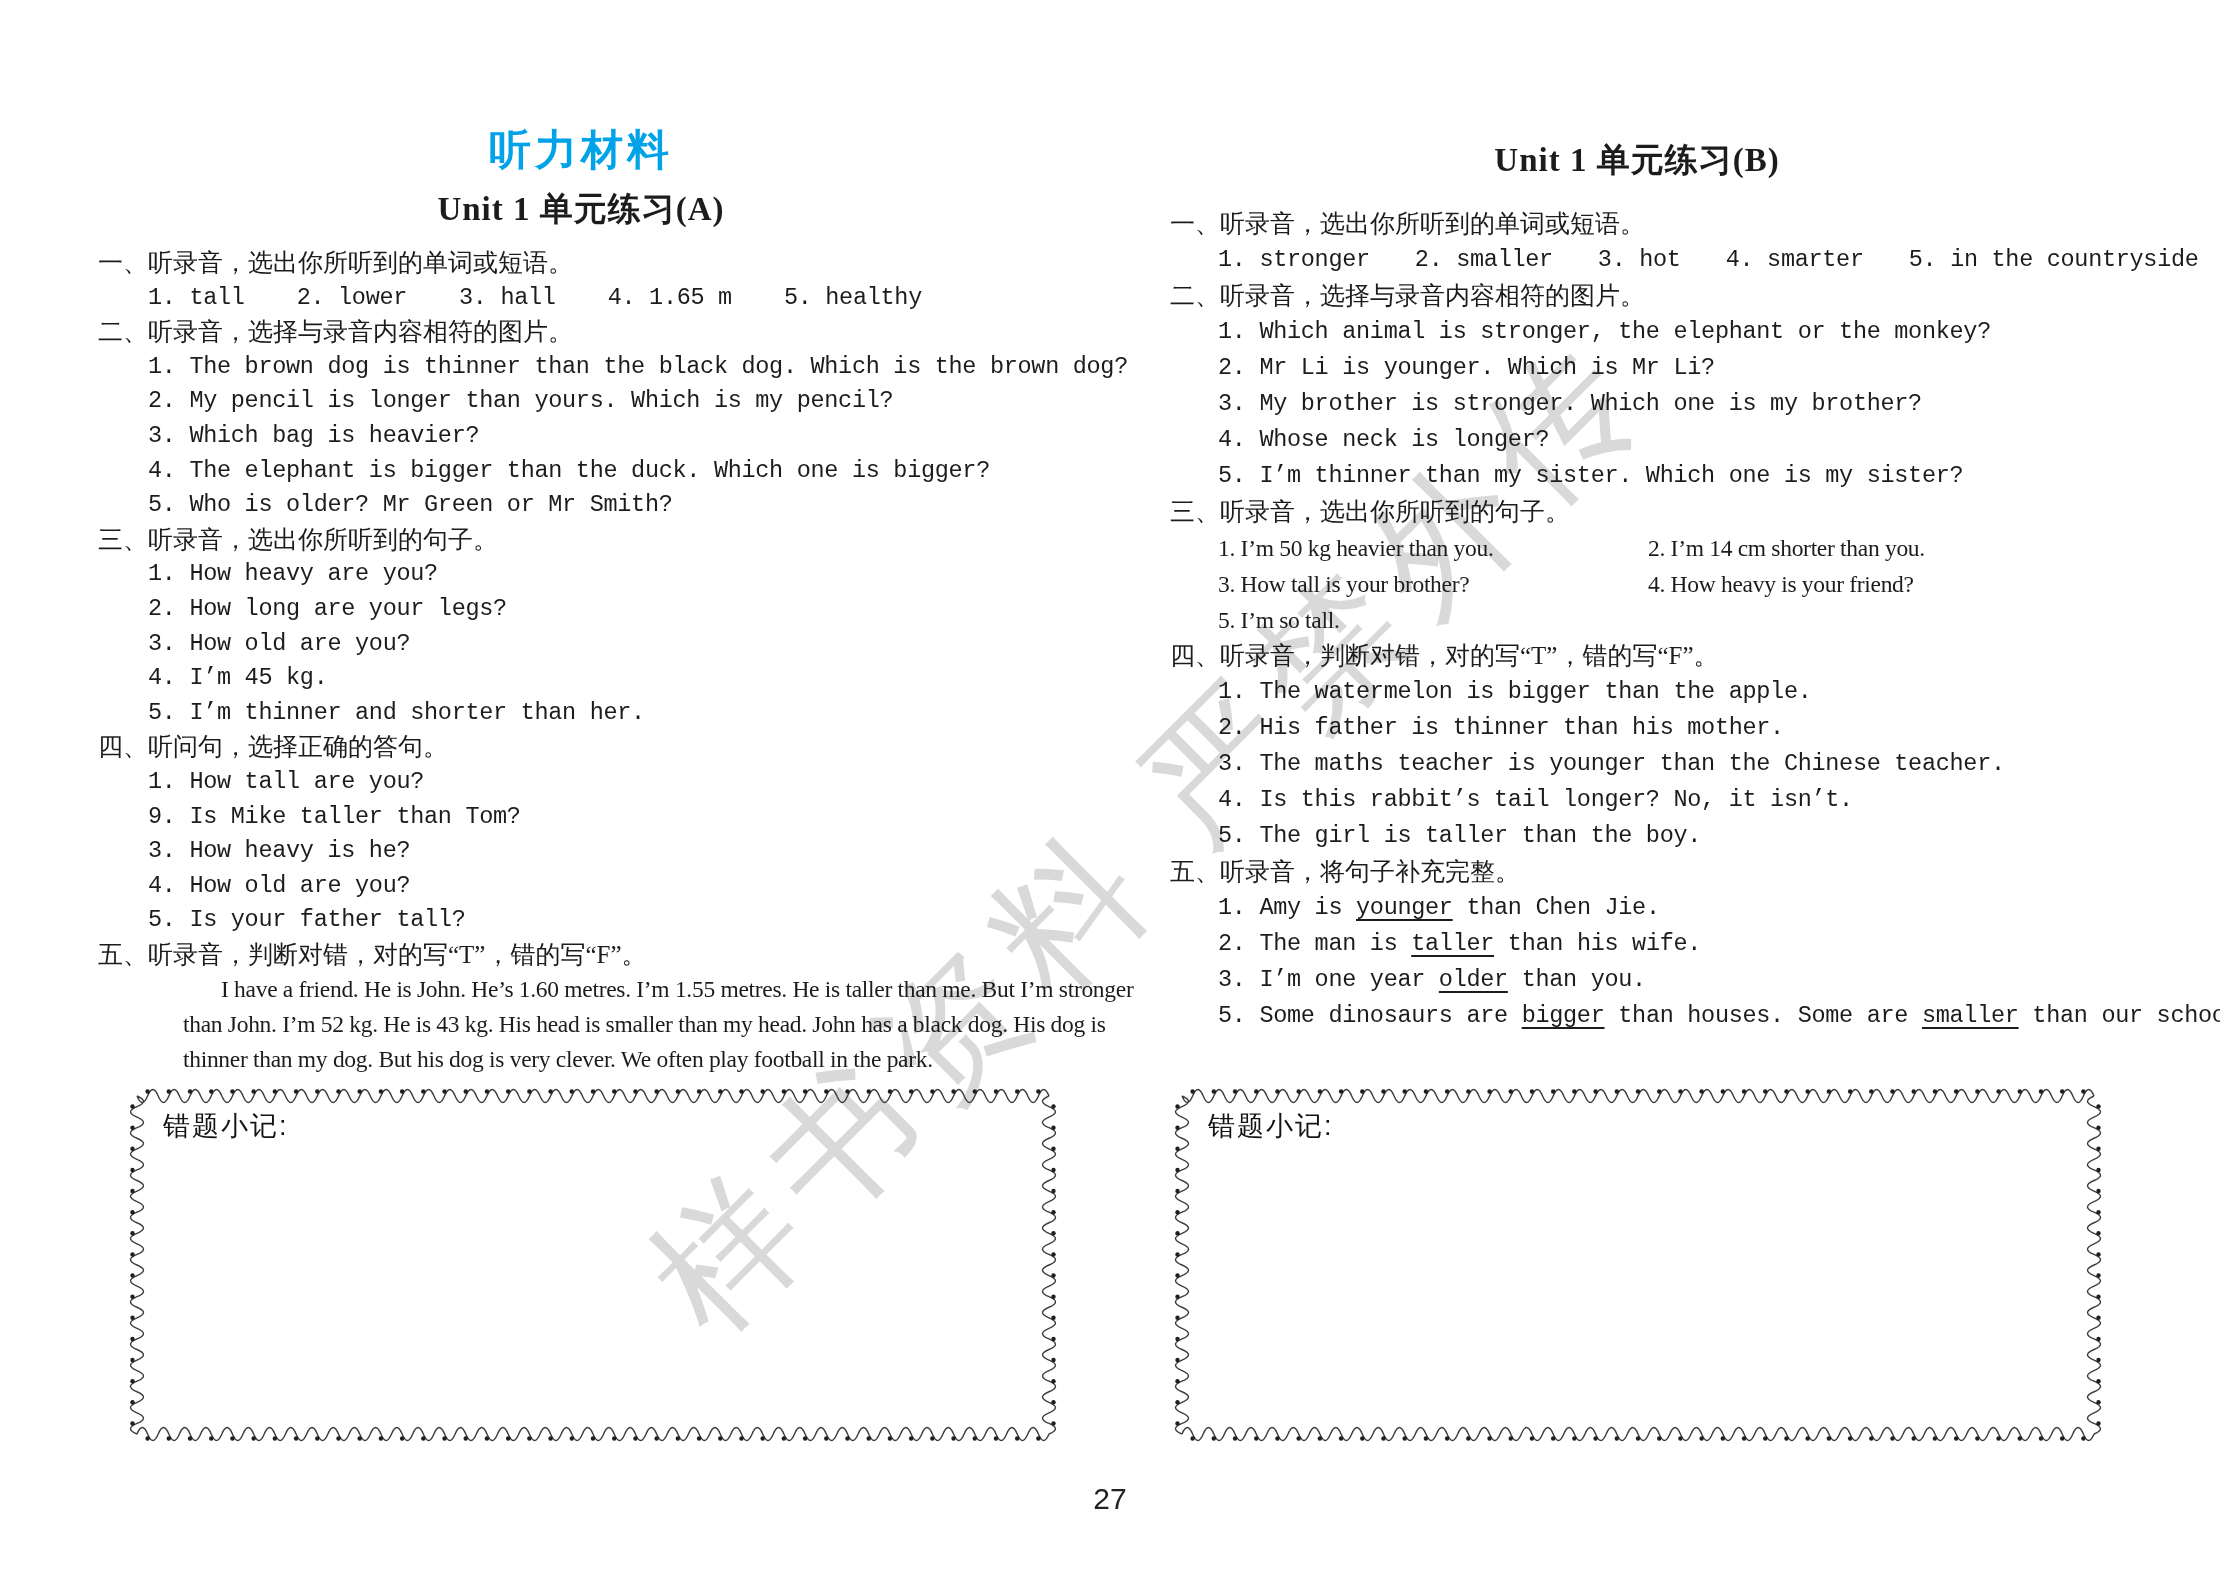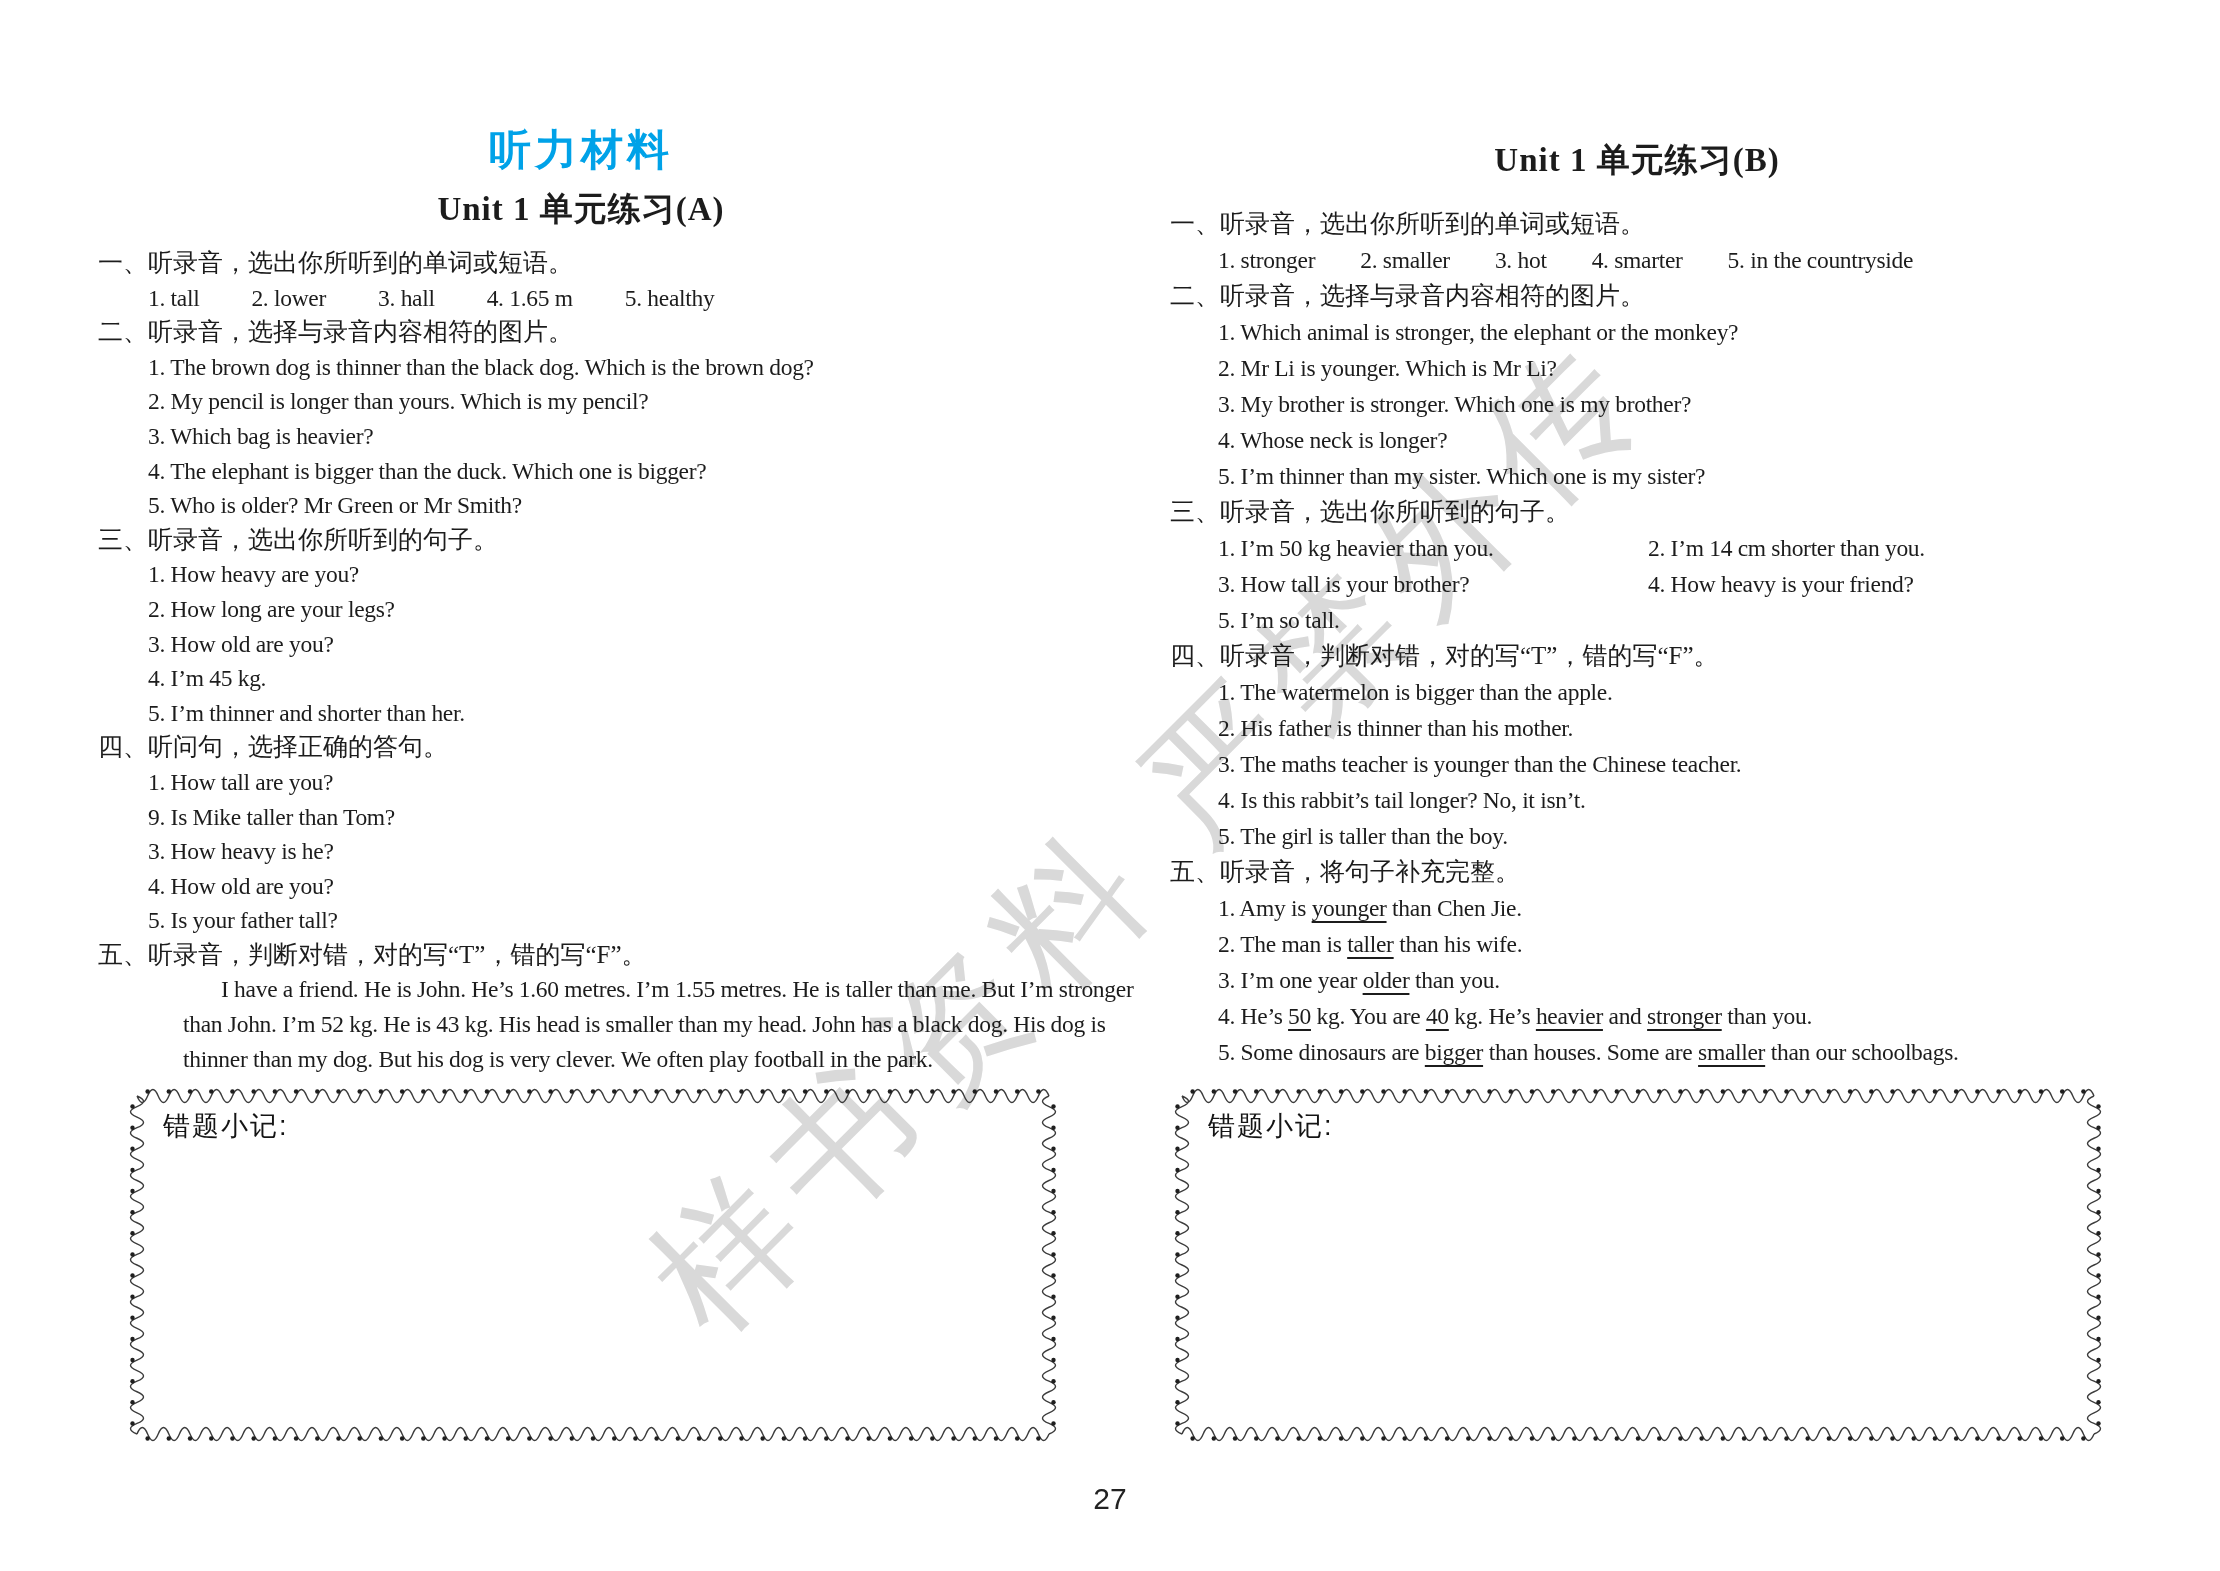--- a/index.html
+++ b/index.html
@@ -14,21 +14,21 @@
       letter-spacing:1px;z-index:1;}
   #subA{left:98px;top:187px;width:966px;}
   #subB{left:1172px;top:138px;width:930px;}
   .secs{position:absolute;z-index:1;}
   #secsA{left:98px;top:246px;width:980px;}
   #secsB{left:1170px;top:206px;width:945px;}
   .line{font-size:23.5px;letter-spacing:-0.3px;white-space:nowrap;}
   #secsA .line,#secsA .pl{line-height:34.6px;}
   #secsB .line{line-height:36px;}
   .sec-heading{font-size:25px;letter-spacing:0;}
-  .item,.inline-row{padding-left:50px;}
+  .item,.inline-row{padding-left:50px;font-family:Liberation Mono, monospace;}
   #secsB .item,#secsB .inline-row,#secsB .row2{padding-left:48px;}
   .inline-row{display:flex;gap:52px;}
   #secsB .inline-row{gap:45px;}
   .row2{position:relative;}
   .row2 .c2{position:absolute;left:478px;}
   .para{margin-left:85px;}
   .pl{font-size:23.5px;letter-spacing:-0.3px;white-space:nowrap;}
   .pl.indent{text-indent:38px;}
   u{text-underline-offset:5px;text-decoration-thickness:1.5px;margin-top:12px;}
   .note-box{position:absolute;top:1086px;width:932px;height:358px;z-index:1;}
@@ -112,21 +112,20 @@
       <div class="line sec-heading">四、听录音，判断对错，对的写“T”，错的写“F”。</div>
       <div class="line item">1. The watermelon is bigger than the apple.</div>
       <div class="line item">2. His father is thinner than his mother.</div>
       <div class="line item">3. The maths teacher is younger than the Chinese teacher.</div>
       <div class="line item">4. Is this rabbit’s tail longer? No, it isn’t.</div>
       <div class="line item">5. The girl is taller than the boy.</div>
       <div class="line sec-heading">五、听录音，将句子补充完整。</div>
       <div class="line item">1. Amy is <u>younger</u> than Chen Jie.</div>
       <div class="line item">2. The man is <u>taller</u> than his wife.</div>
       <div class="line item">3. I’m one year <u>older</u> than you.</div>
-      <div class="line item">4. He’s <u>50</u> kg. You are <u>40</u> kg. He’s <u>heavier</u> and <u>stronger</u> than you.</div>
       <div class="line item">5. Some dinosaurs are <u>bigger</u> than houses. Some are <u>smaller</u> than our schoolbags.</div>
     </div>
 
   <div class="note-box" id="boxA">
     <div class="note-label">错题小记:</div>
   <svg width="932" height="358" class="lace">
         <path d="M 10 10 q 5.3023255813953485 13 10.604651162790697 0 q 5.3023255813953485 -13 10.604651162790697 0 q 5.3023255813953485 13 10.604651162790697 0 q 5.3023255813953485 -13 10.604651162790697 0 q 5.3023255813953485 13 10.604651162790697 0 q 5.3023255813953485 -13 10.604651162790697 0 q 5.3023255813953485 13 10.604651162790697 0 q 5.3023255813953485 -13 10.604651162790697 0 q 5.3023255813953485 13 10.604651162790697 0 q 5.3023255813953485 -13 10.604651162790697 0 q 5.3023255813953485 13 10.604651162790697 0 q 5.3023255813953485 -13 10.604651162790697 0 q 5.3023255813953485 13 10.604651162790697 0 q 5.3023255813953485 -13 10.604651162790697 0 q 5.3023255813953485 13 10.604651162790697 0 q 5.3023255813953485 -13 10.604651162790697 0 q 5.3023255813953485 13 10.604651162790697 0 q 5.3023255813953485 -13 10.604651162790697 0 q 5.3023255813953485 13 10.604651162790697 0 q 5.3023255813953485 -13 10.604651162790697 0 q 5.3023255813953485 13 10.604651162790697 0 q 5.3023255813953485 -13 10.604651162790697 0 q 5.3023255813953485 13 10.604651162790697 0 q 5.3023255813953485 -13 10.604651162790697 0 q 5.3023255813953485 13 10.604651162790697 0 q 5.3023255813953485 -13 10.604651162790697 0 q 5.3023255813953485 13 10.604651162790697 0 q 5.3023255813953485 -13 10.604651162790697 0 q 5.3023255813953485 13 10.604651162790697 0 q 5.3023255813953485 -13 10.604651162790697 0 q 5.3023255813953485 13 10.604651162790697 0 q 5.3023255813953485 -13 10.604651162790697 0 q 5.3023255813953485 13 10.604651162790697 0 q 5.3023255813953485 -13 10.604651162790697 0 q 5.3023255813953485 13 10.604651162790697 0 q 5.3023255813953485 -13 10.604651162790697 0 q 5.3023255813953485 13 10.604651162790697 0 q 5.3023255813953485 -13 10.604651162790697 0 q 5.3023255813953485 13 10.604651162790697 0 q 5.3023255813953485 -13 10.604651162790697 0 q 5.3023255813953485 13 10.604651162790697 0 q 5.3023255813953485 -13 10.604651162790697 0 q 5.3023255813953485 13 10.604651162790697 0 q 5.3023255813953485 -13 10.604651162790697 0 q 5.3023255813953485 13 10.604651162790697 0 q 5.3023255813953485 -13 10.604651162790697 0 q 5.3023255813953485 13 10.604651162790697 0 q 5.3023255813953485 -13 10.604651162790697 0 q 5.3023255813953485 13 10.604651162790697 0 q 5.3023255813953485 -13 10.604651162790697 0 q 5.3023255813953485 13 10.604651162790697 0 q 5.3023255813953485 -13 10.604651162790697 0 q 5.3023255813953485 13 10.604651162790697 0 q 5.3023255813953485 -13 10.604651162790697 0 q 5.3023255813953485 13 10.604651162790697 0 q 5.3023255813953485 -13 10.604651162790697 0 q 5.3023255813953485 13 10.604651162790697 0 q 5.3023255813953485 -13 10.604651162790697 0 q 5.3023255813953485 13 10.604651162790697 0 q 5.3023255813953485 -13 10.604651162790697 0 q 5.3023255813953485 13 10.604651162790697 0 q 5.3023255813953485 -13 10.604651162790697 0 q 5.3023255813953485 13 10.604651162790697 0 q 5.3023255813953485 -13 10.604651162790697 0 q 5.3023255813953485 13 10.604651162790697 0 q 5.3023255813953485 -13 10.604651162790697 0 q 5.3023255813953485 13 10.604651162790697 0 q 5.3023255813953485 -13 10.604651162790697 0 q 5.3023255813953485 13 10.604651162790697 0 q 5.3023255813953485 -13 10.604651162790697 0 q 5.3023255813953485 13 10.604651162790697 0 q 5.3023255813953485 -13 10.604651162790697 0 q 5.3023255813953485 13 10.604651162790697 0 q 5.3023255813953485 -13 10.604651162790697 0 q 5.3023255813953485 13 10.604651162790697 0 q 5.3023255813953485 -13 10.604651162790697 0 q 5.3023255813953485 13 10.604651162790697 0 q 5.3023255813953485 -13 10.604651162790697 0 q 5.3023255813953485 13 10.604651162790697 0 q 5.3023255813953485 -13 10.604651162790697 0 q 5.3023255813953485 13 10.604651162790697 0 q 5.3023255813953485 -13 10.604651162790697 0 q 5.3023255813953485 13 10.604651162790697 0 q 5.3023255813953485 -13 10.604651162790697 0 q 5.3023255813953485 13 10.604651162790697 0 q 5.3023255813953485 -13 10.604651162790697 0 M 10 348 q 5.3023255813953485 -13 10.604651162790697 0 q 5.3023255813953485 13 10.604651162790697 0 q 5.3023255813953485 -13 10.604651162790697 0 q 5.3023255813953485 13 10.604651162790697 0 q 5.3023255813953485 -13 10.604651162790697 0 q 5.3023255813953485 13 10.604651162790697 0 q 5.3023255813953485 -13 10.604651162790697 0 q 5.3023255813953485 13 10.604651162790697 0 q 5.3023255813953485 -13 10.604651162790697 0 q 5.3023255813953485 13 10.604651162790697 0 q 5.3023255813953485 -13 10.604651162790697 0 q 5.3023255813953485 13 10.604651162790697 0 q 5.3023255813953485 -13 10.604651162790697 0 q 5.3023255813953485 13 10.604651162790697 0 q 5.3023255813953485 -13 10.604651162790697 0 q 5.3023255813953485 13 10.604651162790697 0 q 5.3023255813953485 -13 10.604651162790697 0 q 5.3023255813953485 13 10.604651162790697 0 q 5.3023255813953485 -13 10.604651162790697 0 q 5.3023255813953485 13 10.604651162790697 0 q 5.3023255813953485 -13 10.604651162790697 0 q 5.3023255813953485 13 10.604651162790697 0 q 5.3023255813953485 -13 10.604651162790697 0 q 5.3023255813953485 13 10.604651162790697 0 q 5.3023255813953485 -13 10.604651162790697 0 q 5.3023255813953485 13 10.604651162790697 0 q 5.3023255813953485 -13 10.604651162790697 0 q 5.3023255813953485 13 10.604651162790697 0 q 5.3023255813953485 -13 10.604651162790697 0 q 5.3023255813953485 13 10.604651162790697 0 q 5.3023255813953485 -13 10.604651162790697 0 q 5.3023255813953485 13 10.604651162790697 0 q 5.3023255813953485 -13 10.604651162790697 0 q 5.3023255813953485 13 10.604651162790697 0 q 5.3023255813953485 -13 10.604651162790697 0 q 5.3023255813953485 13 10.604651162790697 0 q 5.3023255813953485 -13 10.604651162790697 0 q 5.3023255813953485 13 10.604651162790697 0 q 5.3023255813953485 -13 10.604651162790697 0 q 5.3023255813953485 13 10.604651162790697 0 q 5.3023255813953485 -13 10.604651162790697 0 q 5.3023255813953485 13 10.604651162790697 0 q 5.3023255813953485 -13 10.604651162790697 0 q 5.3023255813953485 13 10.604651162790697 0 q 5.3023255813953485 -13 10.604651162790697 0 q 5.3023255813953485 13 10.604651162790697 0 q 5.3023255813953485 -13 10.604651162790697 0 q 5.3023255813953485 13 10.604651162790697 0 q 5.3023255813953485 -13 10.604651162790697 0 q 5.3023255813953485 13 10.604651162790697 0 q 5.3023255813953485 -13 10.604651162790697 0 q 5.3023255813953485 13 10.604651162790697 0 q 5.3023255813953485 -13 10.604651162790697 0 q 5.3023255813953485 13 10.604651162790697 0 q 5.3023255813953485 -13 10.604651162790697 0 q 5.3023255813953485 13 10.604651162790697 0 q 5.3023255813953485 -13 10.604651162790697 0 q 5.3023255813953485 13 10.604651162790697 0 q 5.3023255813953485 -13 10.604651162790697 0 q 5.3023255813953485 13 10.604651162790697 0 q 5.3023255813953485 -13 10.604651162790697 0 q 5.3023255813953485 13 10.604651162790697 0 q 5.3023255813953485 -13 10.604651162790697 0 q 5.3023255813953485 13 10.604651162790697 0 q 5.3023255813953485 -13 10.604651162790697 0 q 5.3023255813953485 13 10.604651162790697 0 q 5.3023255813953485 -13 10.604651162790697 0 q 5.3023255813953485 13 10.604651162790697 0 q 5.3023255813953485 -13 10.604651162790697 0 q 5.3023255813953485 13 10.604651162790697 0 q 5.3023255813953485 -13 10.604651162790697 0 q 5.3023255813953485 13 10.604651162790697 0 q 5.3023255813953485 -13 10.604651162790697 0 q 5.3023255813953485 13 10.604651162790697 0 q 5.3023255813953485 -13 10.604651162790697 0 q 5.3023255813953485 13 10.604651162790697 0 q 5.3023255813953485 -13 10.604651162790697 0 q 5.3023255813953485 13 10.604651162790697 0 q 5.3023255813953485 -13 10.604651162790697 0 q 5.3023255813953485 13 10.604651162790697 0 q 5.3023255813953485 -13 10.604651162790697 0 q 5.3023255813953485 13 10.604651162790697 0 q 5.3023255813953485 -13 10.604651162790697 0 q 5.3023255813953485 13 10.604651162790697 0 q 5.3023255813953485 -13 10.604651162790697 0 q 5.3023255813953485 13 10.604651162790697 0 M 10 10 q 13 5.28125 0 10.5625 q -13 5.28125 0 10.5625 q 13 5.28125 0 10.5625 q -13 5.28125 0 10.5625 q 13 5.28125 0 10.5625 q -13 5.28125 0 10.5625 q 13 5.28125 0 10.5625 q -13 5.28125 0 10.5625 q 13 5.28125 0 10.5625 q -13 5.28125 0 10.5625 q 13 5.28125 0 10.5625 q -13 5.28125 0 10.5625 q 13 5.28125 0 10.5625 q -13 5.28125 0 10.5625 q 13 5.28125 0 10.5625 q -13 5.28125 0 10.5625 q 13 5.28125 0 10.5625 q -13 5.28125 0 10.5625 q 13 5.28125 0 10.5625 q -13 5.28125 0 10.5625 q 13 5.28125 0 10.5625 q -13 5.28125 0 10.5625 q 13 5.28125 0 10.5625 q -13 5.28125 0 10.5625 q 13 5.28125 0 10.5625 q -13 5.28125 0 10.5625 q 13 5.28125 0 10.5625 q -13 5.28125 0 10.5625 q 13 5.28125 0 10.5625 q -13 5.28125 0 10.5625 q 13 5.28125 0 10.5625 q -13 5.28125 0 10.5625 M 922 10 q -13 5.28125 0 10.5625 q 13 5.28125 0 10.5625 q -13 5.28125 0 10.5625 q 13 5.28125 0 10.5625 q -13 5.28125 0 10.5625 q 13 5.28125 0 10.5625 q -13 5.28125 0 10.5625 q 13 5.28125 0 10.5625 q -13 5.28125 0 10.5625 q 13 5.28125 0 10.5625 q -13 5.28125 0 10.5625 q 13 5.28125 0 10.5625 q -13 5.28125 0 10.5625 q 13 5.28125 0 10.5625 q -13 5.28125 0 10.5625 q 13 5.28125 0 10.5625 q -13 5.28125 0 10.5625 q 13 5.28125 0 10.5625 q -13 5.28125 0 10.5625 q 13 5.28125 0 10.5625 q -13 5.28125 0 10.5625 q 13 5.28125 0 10.5625 q -13 5.28125 0 10.5625 q 13 5.28125 0 10.5625 q -13 5.28125 0 10.5625 q 13 5.28125 0 10.5625 q -13 5.28125 0 10.5625 q 13 5.28125 0 10.5625 q -13 5.28125 0 10.5625 q 13 5.28125 0 10.5625 q -13 5.28125 0 10.5625 q 13 5.28125 0 10.5625" fill="none" stroke="#3c3c3c" stroke-width="1.4"></path>
         <circle cx="20.604651162790695" cy="5.5" r="2.2" fill="#1f1f1f"></circle>
         <circle cx="41.81395348837209" cy="5.5" r="2.2" fill="#1f1f1f"></circle>
         <circle cx="63.02325581395348" cy="5.5" r="2.2" fill="#1f1f1f"></circle>

